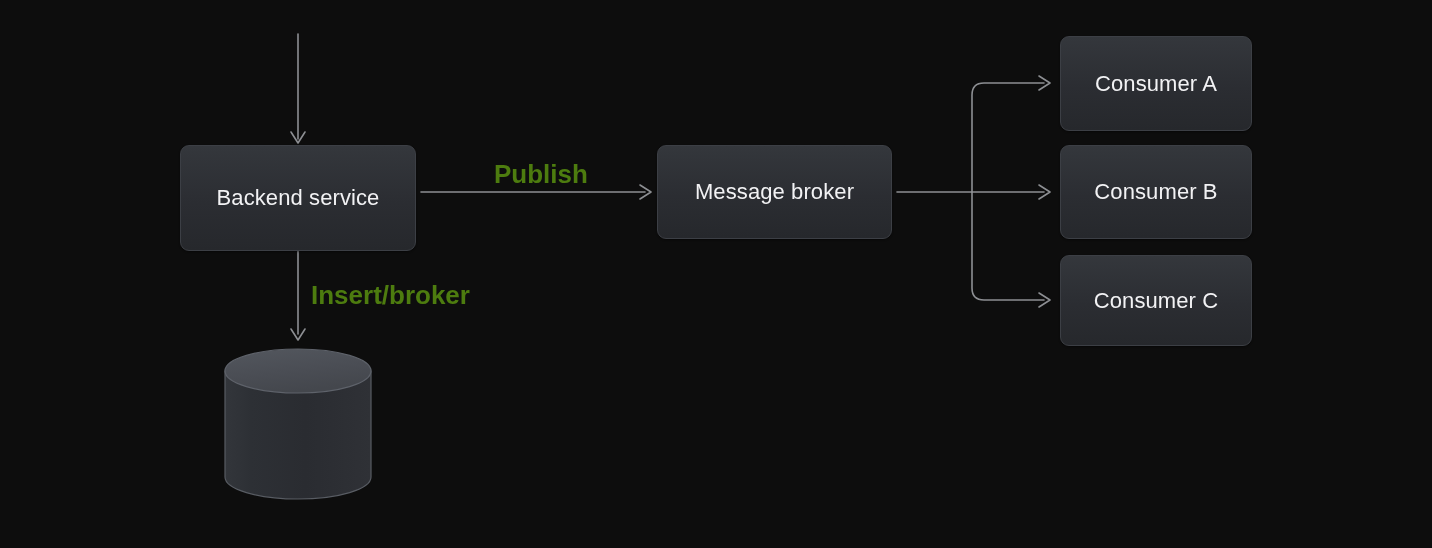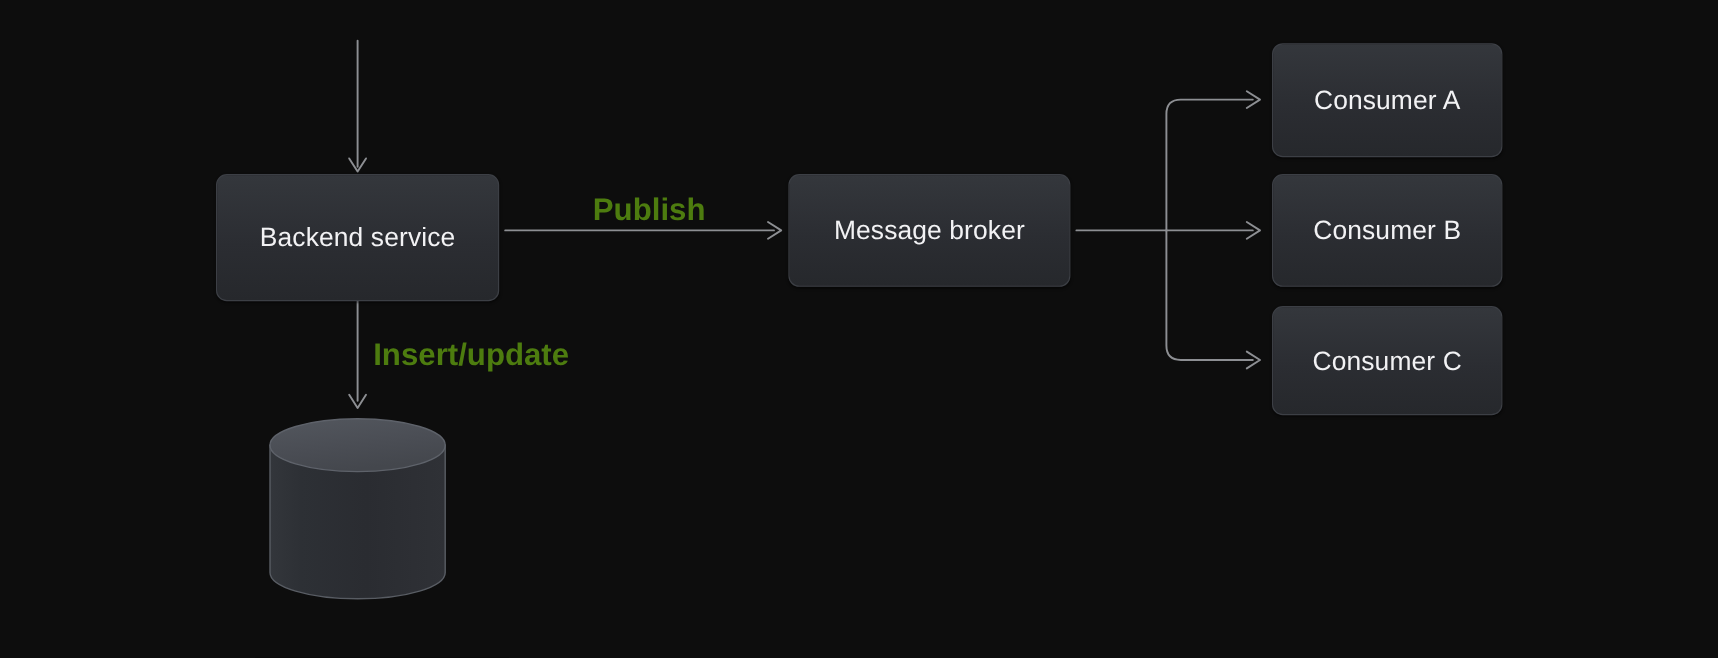--- a/index.html
+++ b/index.html
@@ -135,21 +135,21 @@
   <div class="node" id="node-consumer-b">
     <span class="node-label">Consumer B</span>
   </div>
 
   <div class="node" id="node-consumer-c">
     <span class="node-label">Consumer C</span>
   </div>
 
   <div class="edge-label" id="label-publish">Publish</div>
 
-  <div class="edge-label" id="label-insert-update">Insert/update</div>
+  <div class="edge-label" id="label-insert-update">Insert/broker</div>
 
   <svg class="db" width="148" height="152" viewBox="0 0 148 152" xmlns="http://www.w3.org/2000/svg">
     <defs>
       <linearGradient id="db-body-grad" x1="0" y1="0" x2="1" y2="0">
         <stop offset="0%" stop-color="#33363b"></stop>
         <stop offset="18%" stop-color="#2d3035"></stop>
         <stop offset="55%" stop-color="#2a2c31"></stop>
         <stop offset="100%" stop-color="#2f3136"></stop>
       </linearGradient>
       <linearGradient id="db-top-grad" x1="0" y1="0" x2="0.35" y2="1">

